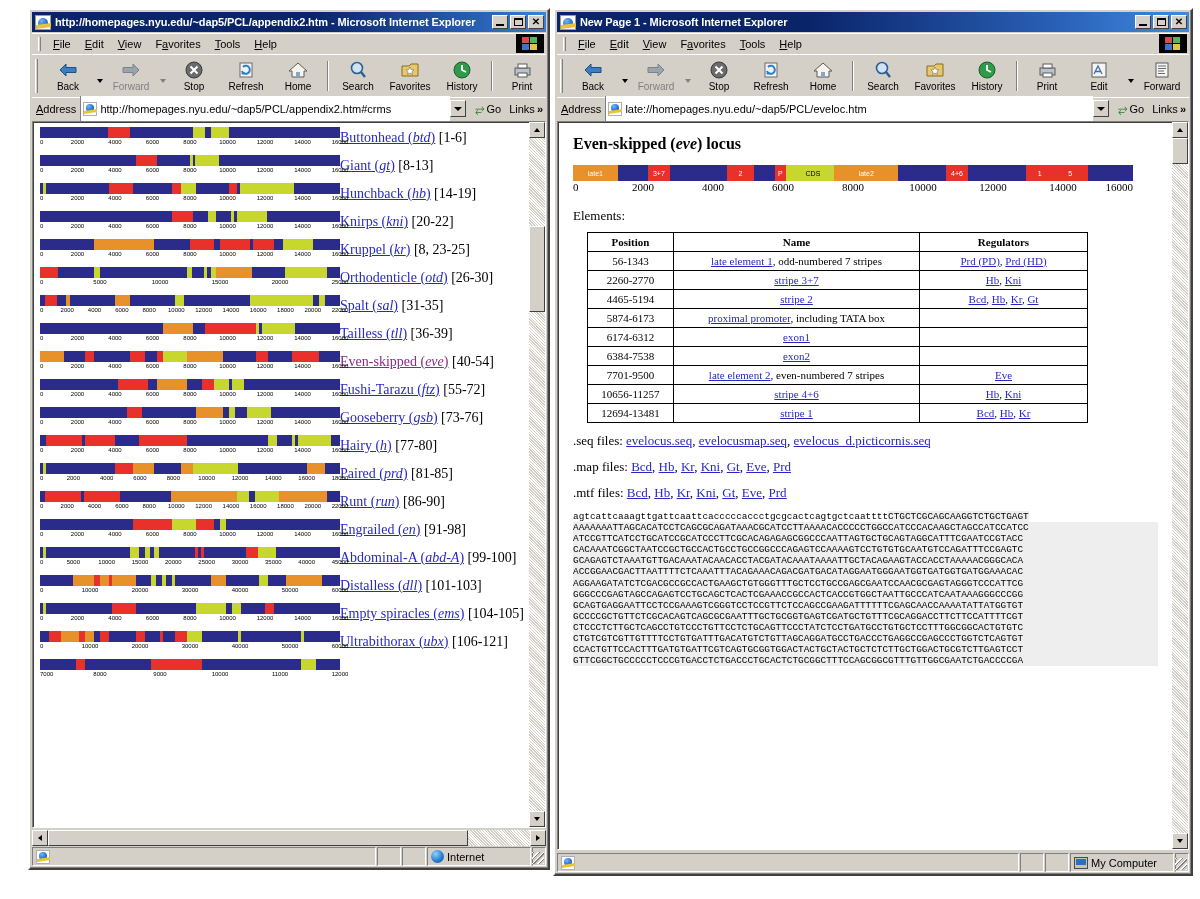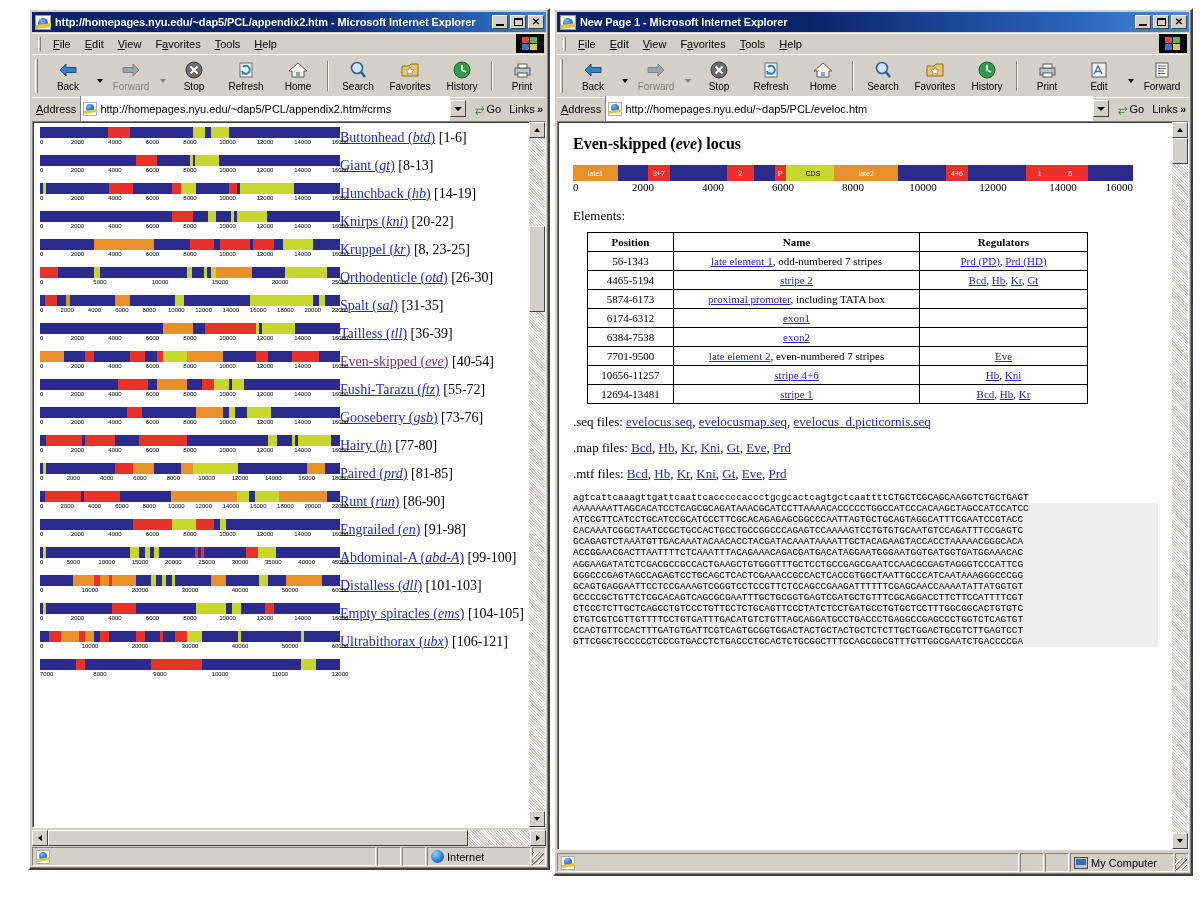--- a/index.html
+++ b/index.html
@@ -1245,21 +1245,21 @@
             </svg>
         </div>
         <div class="lbl">Forward</div>
       </div>
     </div>
 
     <div class="addrbar">
       <div class="addr-label"><u>A</u>ddress</div>
       <div class="addr-input">
         <div class="addr-favicon"></div>
-        <div class="addr-text" title="http://homepages.nyu.edu/~dap5/PCL/eveloc.htm">http://homepages.nyu.edu/~dap5/PCL/eveloc.htm</div>
+        <div class="addr-text" title="http://homepages.nyu.edu/~dap5/PCL/eveloc.htm">late://homepages.nyu.edu/~dap5/PCL/eveloc.htm</div>
       </div>
       <div class="addr-drop">
           <span class="car"></span>
         </div>
       <div class="go-btn">
         <span class="garrow">⥂</span>
         <span>Go</span>
       </div>
       <div class="links-btn">
         <span>Links</span>
@@ -1315,20 +1315,25 @@
                   <th>Position</th>
                   <th>Name</th>
                   <th>Regulators</th>
                 </tr>
               </thead>
             <tbody id="elem-body">
                 <tr>
                   <td class="pos">56-1343</td>
                   <td class="nm"><a href="#">late element 1</a>, odd-numbered 7 stripes</td>
                   <td class="reg"><a href="#">Prd (PD)</a>, <a href="#">Prd (HD)</a></td>
+                </tr>
+                <tr>
+                  <td class="pos">2260-2770</td>
+                  <td class="nm"><a href="#">stripe 3+7</a></td>
+                  <td class="reg"><a href="#">Hb</a>, <a href="#">Kni</a></td>
                 </tr>
                 <tr>
                   <td class="pos">4465-5194</td>
                   <td class="nm"><a href="#">stripe 2</a></td>
                   <td class="reg"><a href="#">Bcd</a>, <a href="#">Hb</a>, <a href="#">Kr</a>, <a href="#">Gt</a></td>
                 </tr>
                 <tr>
                   <td class="pos">5874-6173</td>
                   <td class="nm"><a href="#">proximal promoter</a>, including TATA box</td>
                   <td class="reg"></td>

